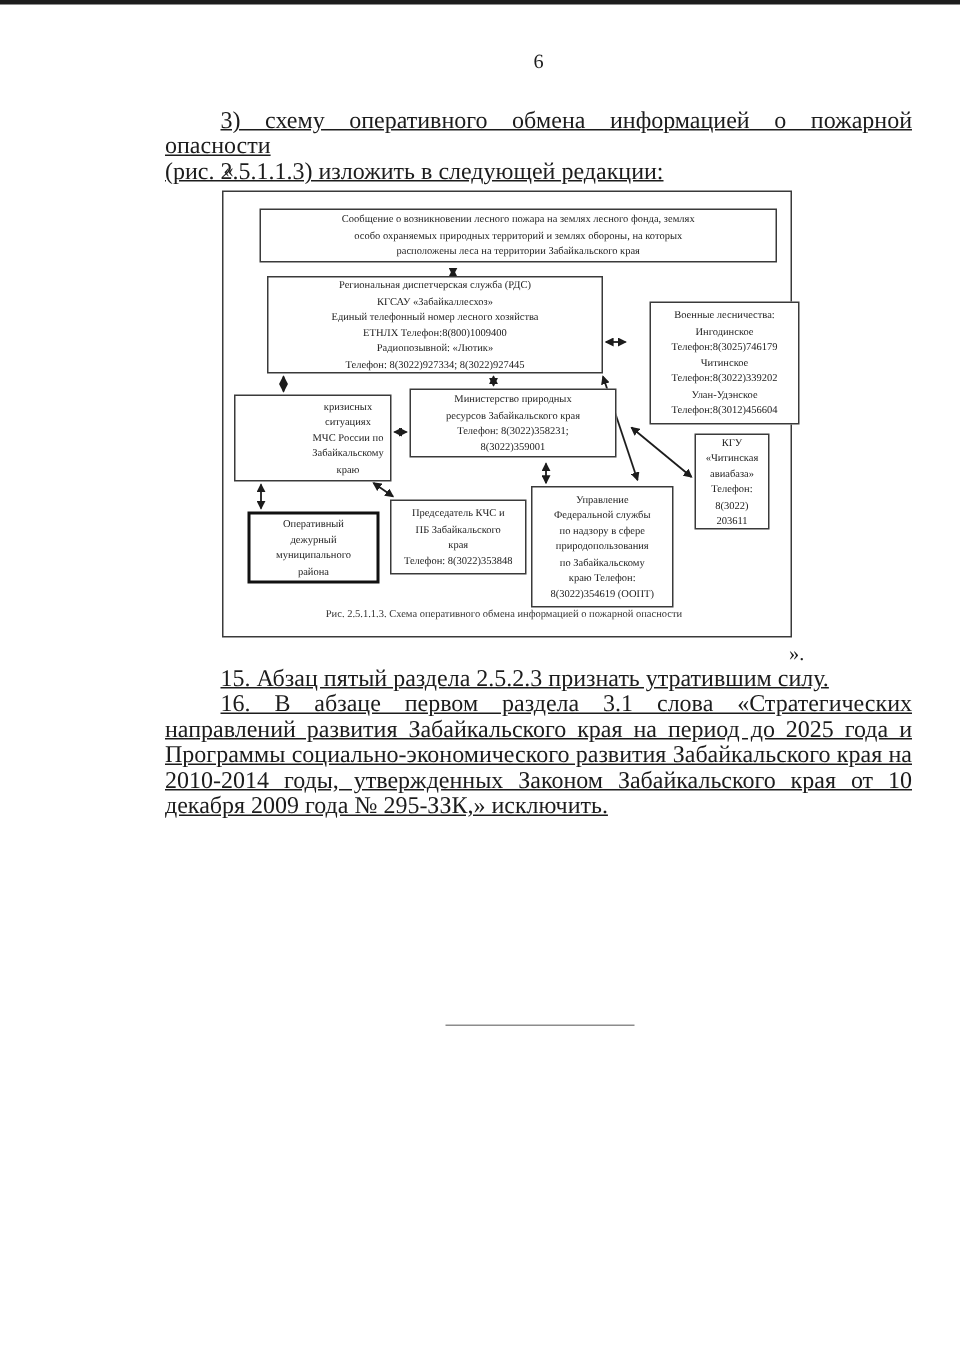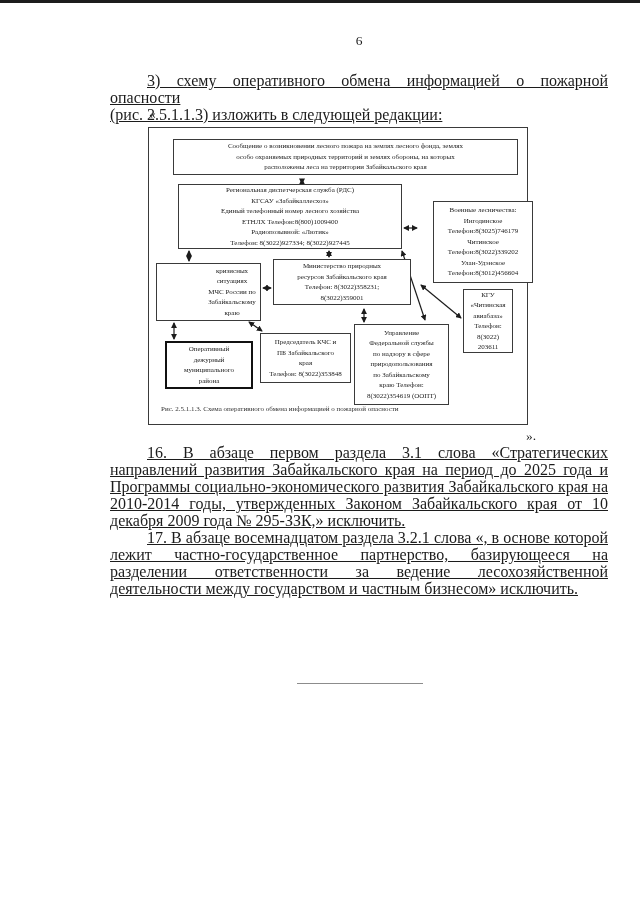--- a/index.html
+++ b/index.html
@@ -22,21 +22,21 @@
   .dbox.thick{border-width:2px;border-color:#111;}
   .b-message{left:24px;top:11px;width:345px;height:36px;}
   .b-rds{left:29px;top:56px;width:224px;height:65px;}
   .b-military{left:284px;top:73px;width:100px;height:82px;}
   .b-cuks{left:7px;top:135px;width:105px;height:58px;padding-left:48px;}
   .b-ministry{left:124px;top:131px;width:138px;height:46px;}
   .b-kgu{left:314px;top:161px;width:50px;height:64px;}
   .b-duty{left:5px;top:213px;width:88px;height:48px;margin-left:11px;}
   .b-chairman{left:99px;top:205px;width:91px;height:50px;margin-left:12px;}
   .b-fed{left:205px;top:196px;width:95px;height:81px;}
-  .caption{position:absolute;left:12px;top:277px;width:350px;font-size:7px;color:#333;text-align:left;}
+  .caption{position:absolute;left:12px;top:277px;width:350px;font-size:7px;color:#333;text-align:center;}
   .arrows{position:absolute;left:0;top:0;width:380px;height:298px;pointer-events:none;}
   .arrows line{stroke:#1c1c1c;stroke-width:1.2;}
 
   .divider{position:absolute;left:297px;top:683px;width:126px;height:1px;background:#8c8c8c;}
 </style>
 </head>
 <body>
 
 <div class="page">
   <div class="topline"></div>
@@ -116,18 +116,18 @@
 по Забайкальскому
 краю Телефон:
 8(3022)354619 (ООПТ)</div>
 
     <div class="caption">Рис. 2.5.1.1.3. Схема оперативного обмена информацией о пожарной опасности</div>
   </div>
 
   <span class="quote-close">».</span>
 
   <div class="textblock" style="top:444px;">
+    <p class="para lastleft">15. Абзац пятый раздела 2.5.2.3 признать утратившим силу.</p>
     <p class="para lastleft">16. В абзаце первом раздела 3.1 слова «Стратегических направлений развития Забайкальского края на период до 2025 года и Программы социально-экономического развития Забайкальского края на 2010-2014 годы, утвержденных Законом Забайкальского края от 10 декабря 2009 года № 295-ЗЗК,» исключить.</p>
-    <p class="para lastleft">17. В абзаце восемнадцатом раздела 3.2.1 слова «, в основе которой лежит частно-государственное партнерство, базирующееся на разделении ответственности за ведение лесохозяйственной деятельности между государством и частным бизнесом» исключить.</p>
   </div>
 
   <div class="divider"></div>
 </div>
 
 </body></html>

